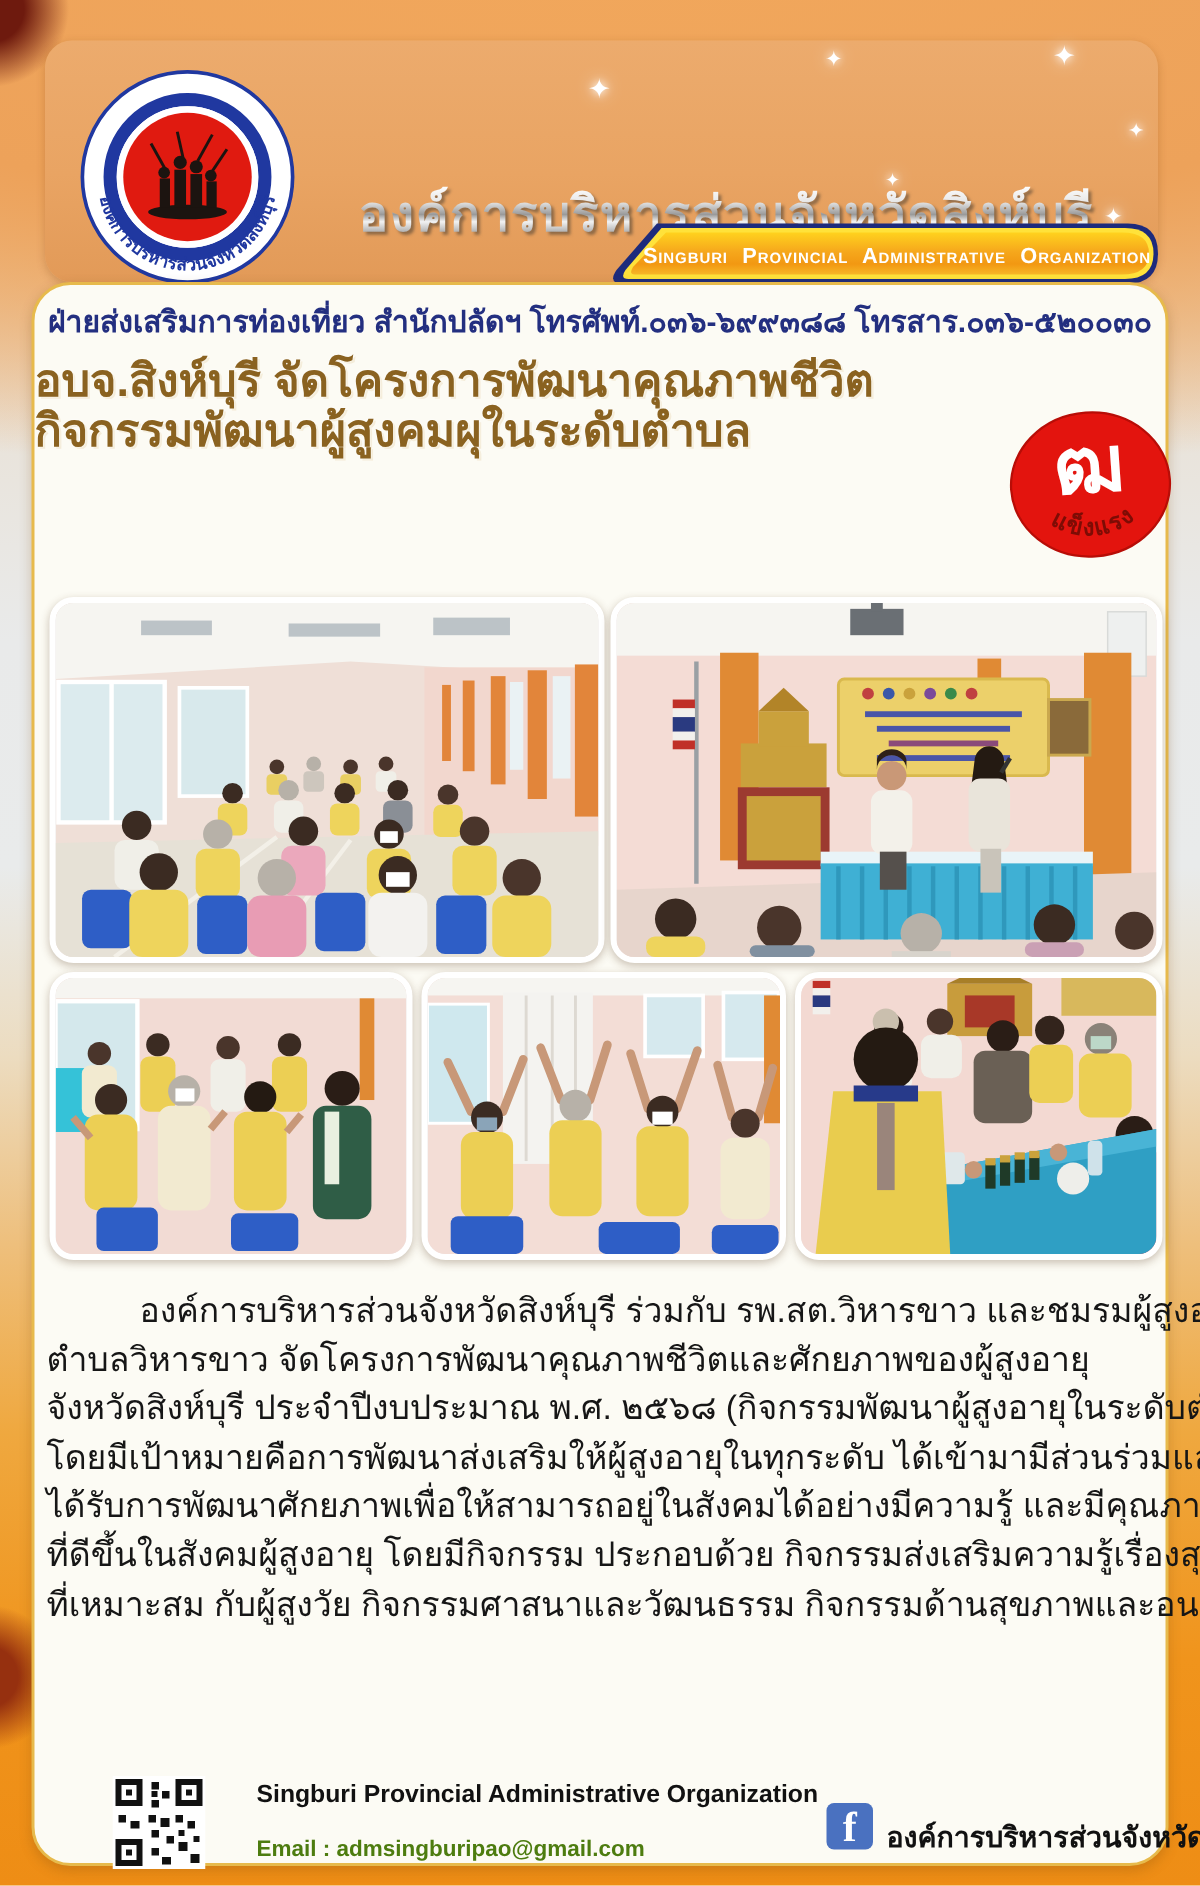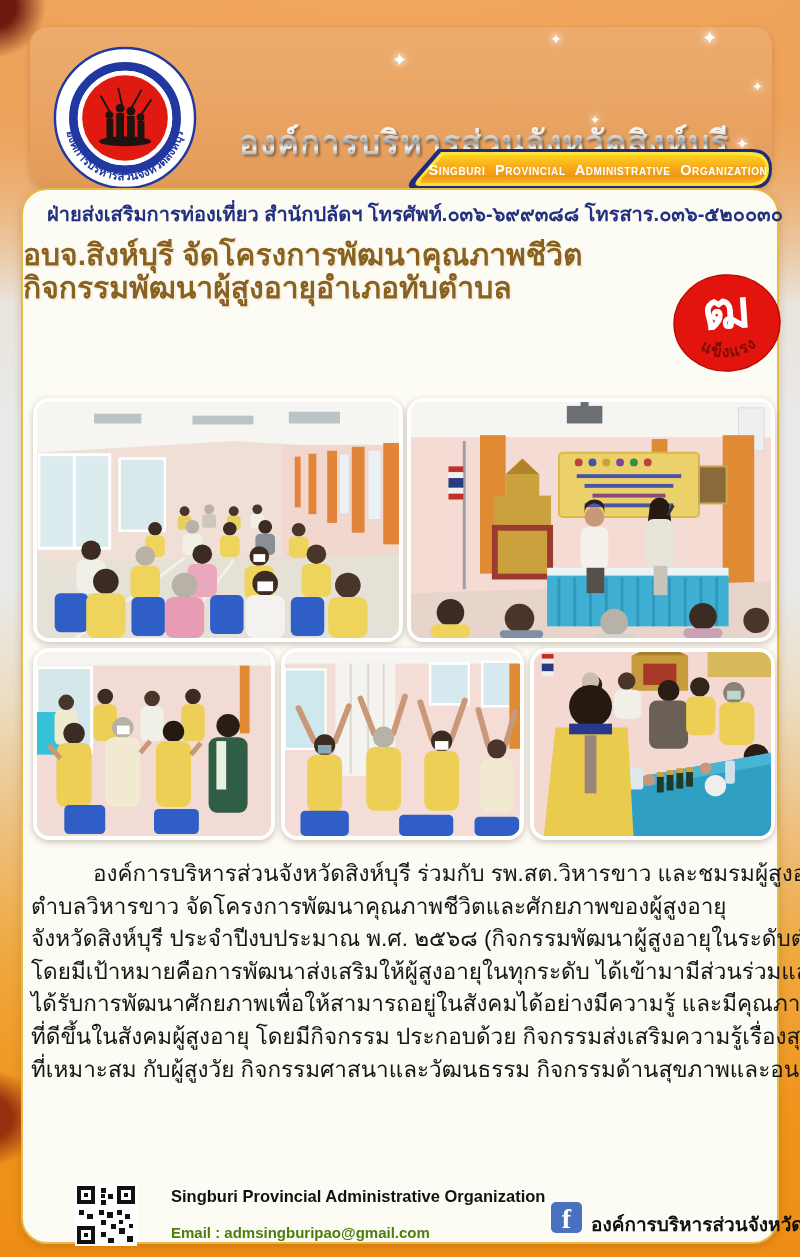--- a/index.html
+++ b/index.html
@@ -38,21 +38,21 @@
   .ribbon text{
     font-family:"Liberation Sans","DejaVu Sans",sans-serif;font-weight:bold;
     font-variant:small-caps;letter-spacing:.6px;word-spacing:5px;fill:#ffffff;font-size:14.5px;
   }
   
   .card{
     left:21px;top:188px;width:758px;height:1056px;border-radius:26px;
     background:#fcfbf4;border:2px solid #e7ba4c;box-sizing:border-box;
     box-shadow:0 3px 8px rgba(120,70,10,.25);
   }
-  .dept-line{left:0;top:8px;width:100%;text-align:center;color:#232f80;font-weight:bold;font-size:20px;padding-left:15px;}
+  .dept-line{left:0;top:8px;width:100%;text-align:center;color:#232f80;font-weight:bold;font-size:20px;}
   .poster-title{left:0;top:48px;width:100%;text-align:left;color:#8a6220;font-weight:bold;
     font-size:30px;line-height:33px;
     text-shadow:0 0 2px #ffffff,1.5px 1.5px 0 #f4ecd8;}
   .badge{left:648px;top:82px;width:112px;height:102px;transform:rotate(-4deg);}
   
   .ph{position:absolute;border:4px solid #ffffff;border-radius:16px;overflow:hidden;
       box-shadow:0 2px 6px rgba(90,60,30,.3);background:#eee;box-sizing:border-box;}
   .ph svg{display:block;width:100%;height:100%;}
   .ph1{left:10px;top:208px;width:370px;height:244px;}
   .ph2{left:384px;top:208px;width:368px;height:244px;}
@@ -132,21 +132,21 @@
     <text x="190" y="27" text-anchor="middle">Singburi Provincial Administrative Organization</text>
   </svg>
 </div>
 
 <div class="abs card">
 
   <div class="abs dept-line">ฝ่ายส่งเสริมการท่องเที่ยว สำนักปลัดฯ  โทรศัพท์.๐๓๖-๖๙๙๓๘๘ โทรสาร.๐๓๖-๕๒๐๐๓๐</div>
 
   <div class="abs poster-title">
     <div>อบจ.สิงห์บุรี  จัดโครงการพัฒนาคุณภาพชีวิต</div>
-    <div>กิจกรรมพัฒนาผู้สูงอายุอำเภอทับตำบล</div>
+    <div>กิจกรรมพัฒนาผู้สูงคมผุในระดับตำบล</div>
   </div>
 
   <div class="abs badge">
     <svg viewBox="0 0 112 102" width="112" height="102">
       <ellipse cx="56" cy="51" rx="53" ry="48" fill="#e3140e" stroke="#b80d07" stroke-width="1.5"></ellipse>
       <text x="56" y="56" text-anchor="middle" font-size="52" font-weight="bold" fill="#ffffff">ฒ</text>
       <path id="badgeArc" d="M 16,60 A 42,36 0 0 0 96,60" fill="none"></path>
       <text font-size="16" font-weight="bold" fill="#7d0c05" letter-spacing="1">
         <textPath href="#badgeArc" startOffset="50%" text-anchor="middle">แข็งแรง</textPath>
       </text>

